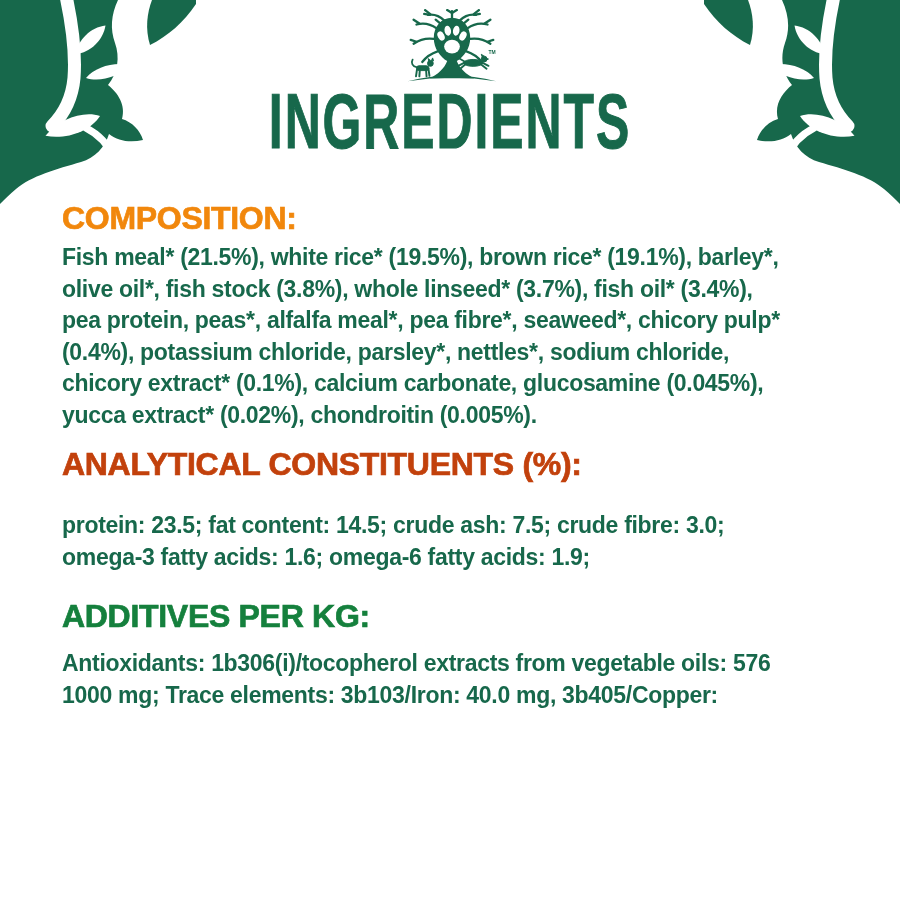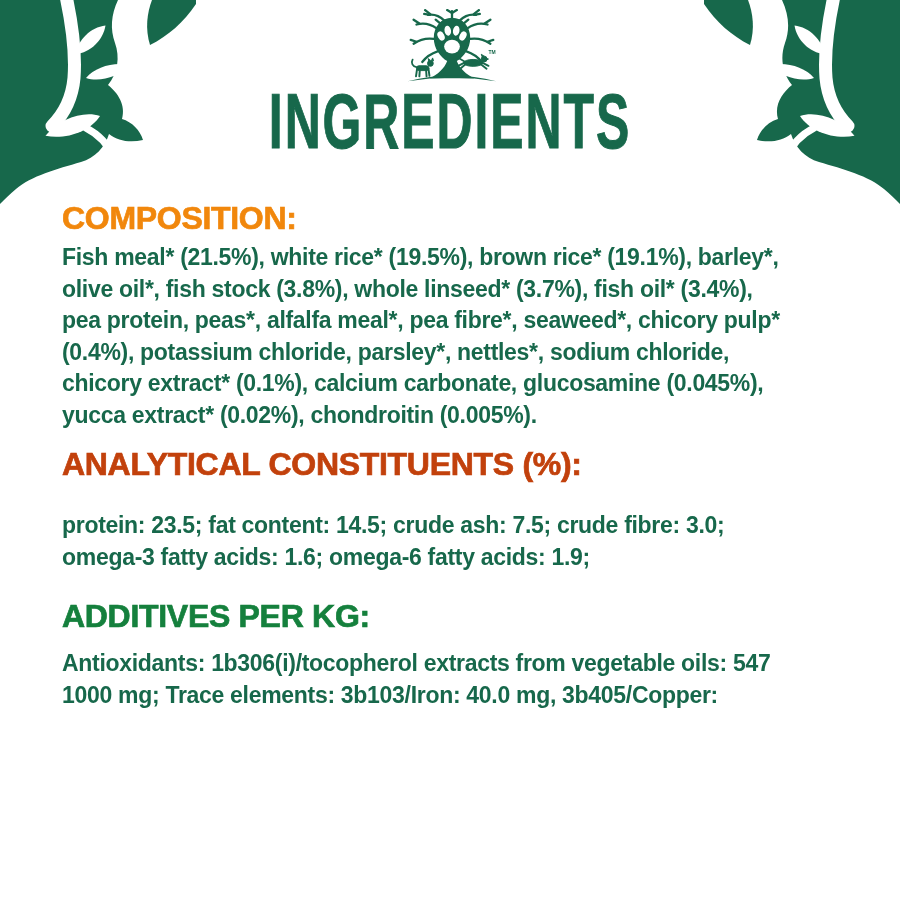--- a/index.html
+++ b/index.html
@@ -115,16 +115,16 @@
 
   <div class="title">INGREDIENTS</div>
 
   <h2 class="h h-comp">COMPOSITION:</h2>
   <div class="body b-comp"><div>Fish meal* (21.5%), white rice* (19.5%), brown rice* (19.1%), barley*,</div><div>olive oil*, fish stock (3.8%), whole linseed* (3.7%), fish oil* (3.4%),</div><div>pea protein, peas*, alfalfa meal*, pea fibre*, seaweed*, chicory pulp*</div><div>(0.4%), potassium chloride, parsley*, nettles*, sodium chloride,</div><div>chicory extract* (0.1%), calcium carbonate, glucosamine (0.045%),</div><div>yucca extract* (0.02%), chondroitin (0.005%).</div></div>
 
   <h2 class="h h-ana">ANALYTICAL CONSTITUENTS (%):</h2>
   <div class="body b-ana"><div>protein: 23.5; fat content: 14.5; crude ash: 7.5; crude fibre: 3.0;</div><div>omega-3 fatty acids: 1.6; omega-6 fatty acids: 1.9;</div></div>
 
   <h2 class="h h-add">ADDITIVES PER KG:</h2>
-  <div class="body b-add"><div>Antioxidants: 1b306(i)/tocopherol extracts from vegetable oils: 547</div><div>1000 mg; Trace elements: 3b103/Iron: 40.0 mg, 3b405/Copper:</div></div>
+  <div class="body b-add"><div>Antioxidants: 1b306(i)/tocopherol extracts from vegetable oils: 576</div><div>1000 mg; Trace elements: 3b103/Iron: 40.0 mg, 3b405/Copper:</div></div>
 
 
 </div>
 
 </body></html>

